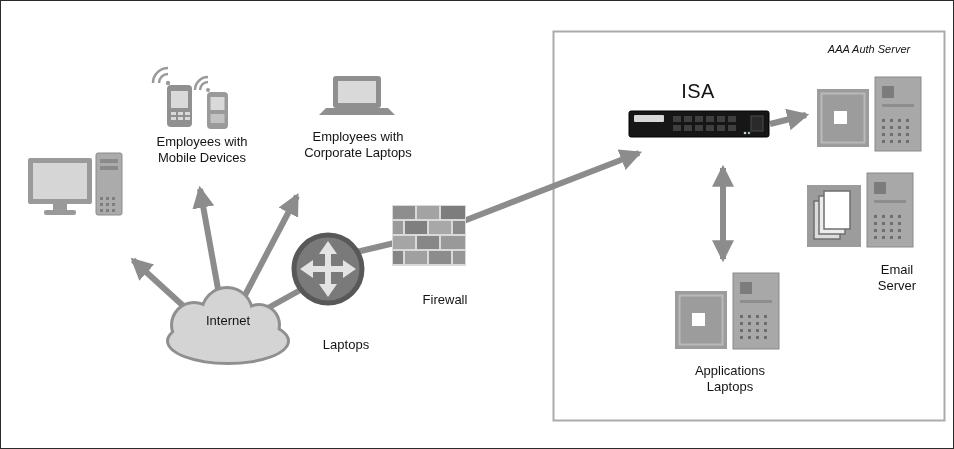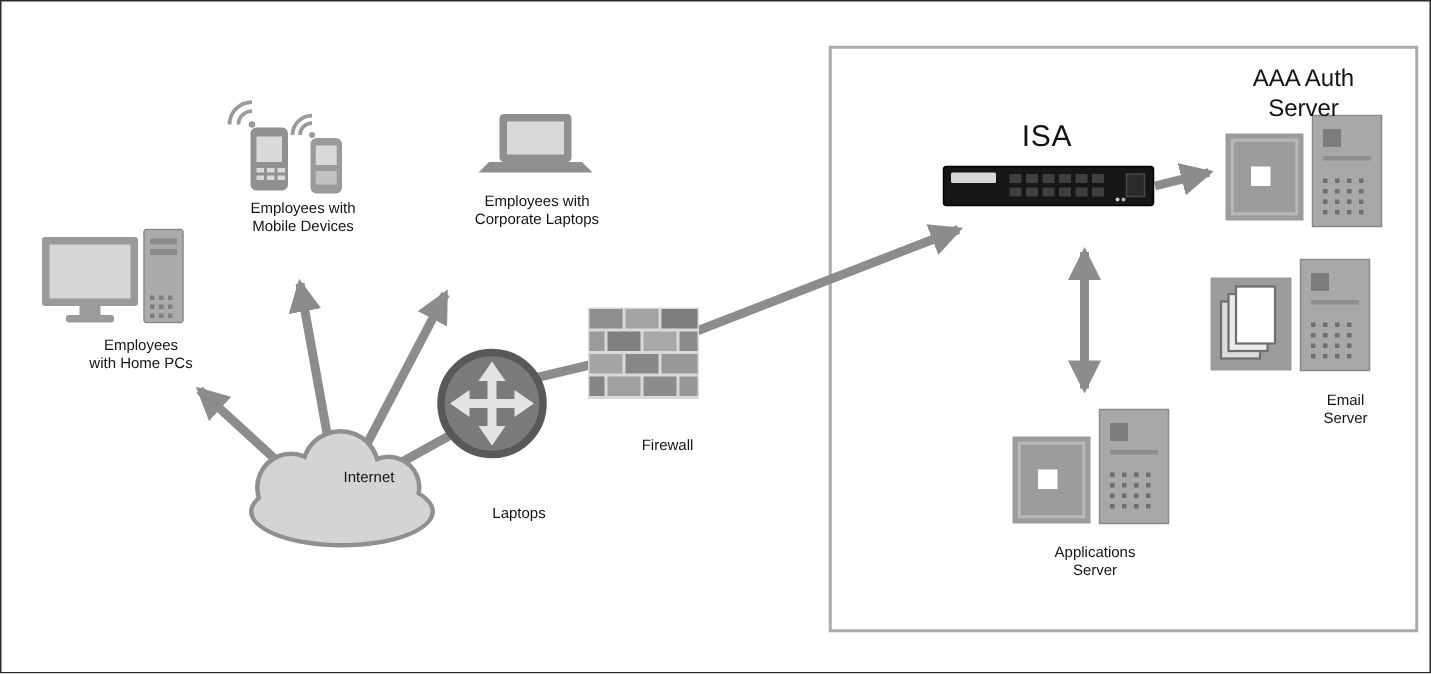--- a/index.html
+++ b/index.html
@@ -4,25 +4,25 @@
 <style>
   html,body{margin:0;padding:0;background:#fff;}
   .stage{
     position:relative;width:954px;height:449px;background:#fff;
     border:1px solid #2b2b2b;box-sizing:border-box;overflow:hidden;
     font-family:"Liberation Sans",sans-serif;
   }
   .stage svg{position:absolute;left:0;top:0;}
   .lbl{
     position:absolute;transform:translateX(-50%);text-align:center;
-    white-space:pre-line;font-size:10px;line-height:1.22;
+    white-space:pre-line;font-size:13px;line-height:1.22;
     color:var(--text,#141414);
   }
   .lbl-isa{font-size:20px;letter-spacing:.5px;}
-  .lbl-sm{font-size:16px;}
+  .lbl-sm{font-size:11px;font-style:italic;}
   .arrows{stroke:var(--arrow-gray,#8c8c8c);stroke-width:6;fill:none;}
   #ah path{fill:var(--arrow-gray,#8c8c8c);}
   .ibox{stroke:var(--box-border,#ababab);stroke-width:2;fill:none;}
 </style>
 </head>
 <body>
 
 <div class="stage">
 
   <svg width="954" height="449" viewBox="0 0 954 449">
@@ -163,29 +163,27 @@
       <rect x="674" y="290" width="52" height="58" fill="#9c9c9c"></rect>
       <rect x="678.5" y="294.5" width="43" height="49" fill="none" stroke="#b9b9b9" stroke-width="2"></rect>
       <rect x="691" y="312" width="13" height="13" fill="#ffffff"></rect>
       <rect x="732" y="272" width="46" height="76" fill="#a8a8a8" stroke="#8a8a8a"></rect>
       <rect x="739" y="281" width="12" height="12" fill="#7c7c7c"></rect>
       <rect x="739" y="299" width="32" height="3" fill="#8e8e8e"></rect>
       <path fill="#6e6e6e" d="M739 314h3v3h-3z M747 314h3v3h-3z M755 314h3v3h-3z M763 314h3v3h-3z M739 321h3v3h-3z M747 321h3v3h-3z M755 321h3v3h-3z M763 321h3v3h-3z M739 328h3v3h-3z M747 328h3v3h-3z M755 328h3v3h-3z M763 328h3v3h-3z M739 335h3v3h-3z M747 335h3v3h-3z M755 335h3v3h-3z M763 335h3v3h-3z"></path>
     </g>
   </svg>
 
-  <div class="lbl" style="left:93px;top:224px">Employees
-with Home PCs</div>
   <div class="lbl" style="left:201px;top:133px">Employees with
 Mobile Devices</div>
   <div class="lbl" style="left:357px;top:128px">Employees with
 Corporate Laptops</div>
-  <div class="lbl" style="left:245px;top:312px">Internet</div>
+  <div class="lbl" style="left:227px;top:312px">Internet</div>
   <div class="lbl" style="left:345px;top:336px">Laptops</div>
   <div class="lbl" style="left:444px;top:291px">Firewall</div>
   <div class="lbl lbl-isa" style="left:697px;top:78px">ISA</div>
   <div class="lbl lbl-sm" style="left:868px;top:42px">AAA Auth Server</div>
   <div class="lbl" style="left:896px;top:261px">Email
 Server</div>
   <div class="lbl" style="left:729px;top:362px">Applications
-Server</div>
+Laptops</div>
 
 </div>
 
 </body></html>

